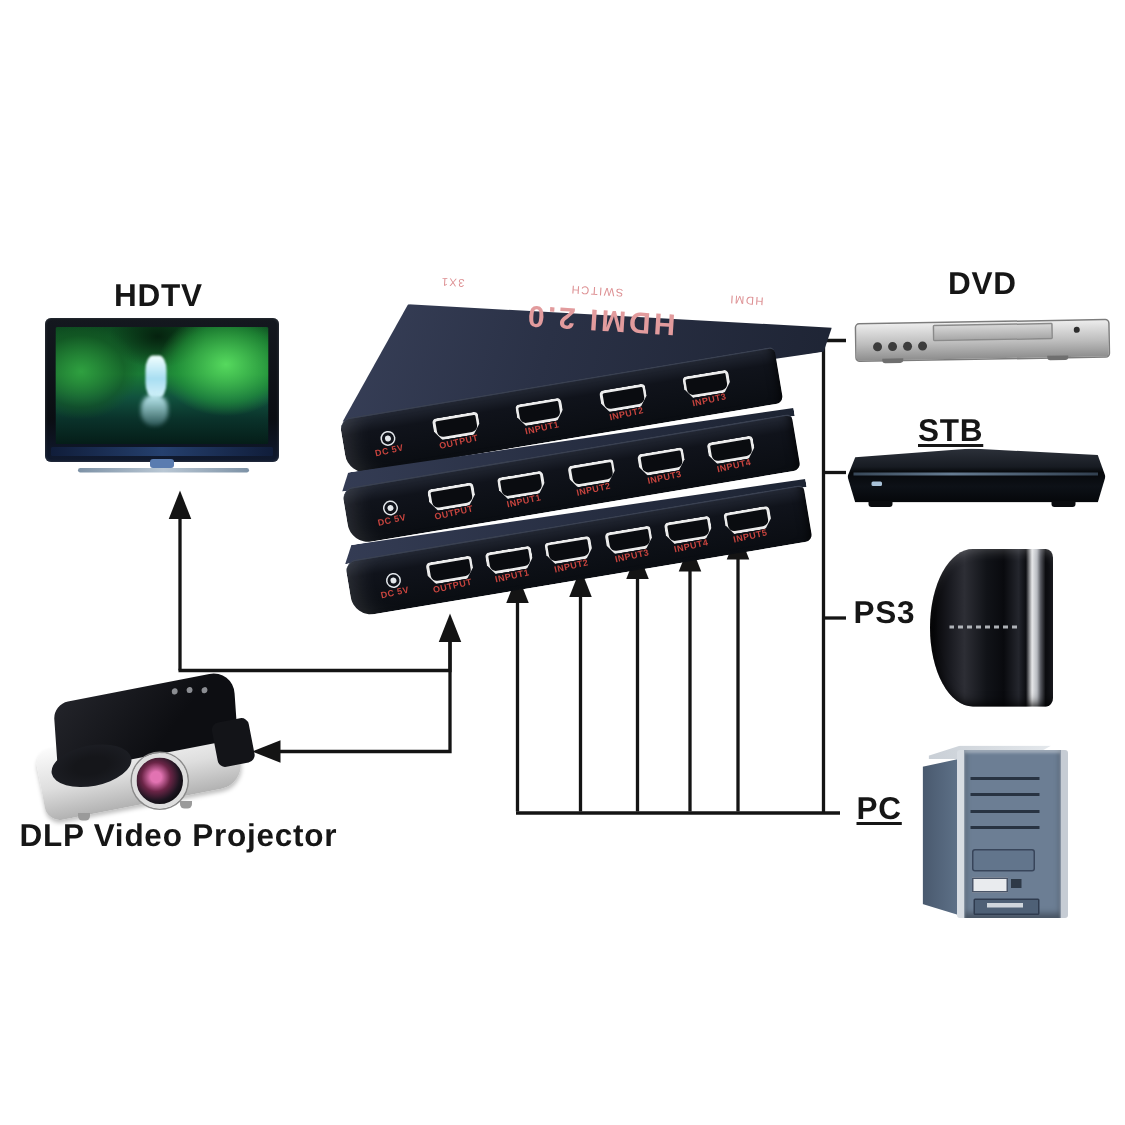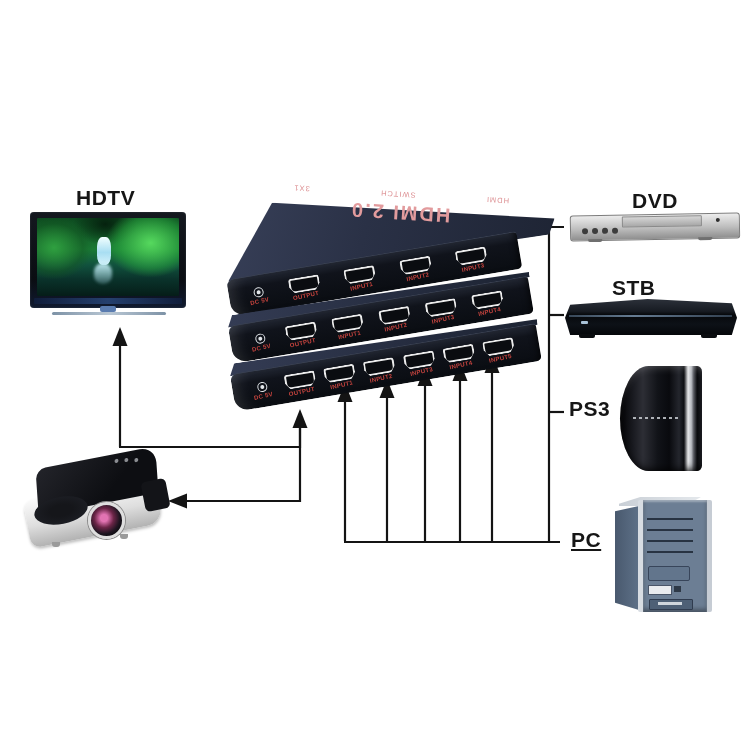--- a/index.html
+++ b/index.html
@@ -5,22 +5,22 @@
   html,body{margin:0;padding:0;}
   body{font-family:"Liberation Sans",sans-serif;}
   #canvas{position:relative;width:750px;height:750px;background:#ffffff;overflow:hidden;}
 
   
   #wires{position:absolute;left:0;top:0;z-index:1;}
 
   
   .lbl{position:absolute;font-weight:bold;color:#161616;font-size:21px;letter-spacing:.5px;z-index:3;}
   #lbl-hdtv{left:76px;top:186px;}
-  #lbl-dvd{left:632px;top:189px;}
-  #lbl-stb{left:612px;top:276px;}
+  #lbl-dvd{left:632px;top:178px;}
+  #lbl-stb{left:612px;top:276px;text-decoration:underline;}
   #lbl-ps3{left:569px;top:397px;}
   #lbl-pc{left:571px;top:528px;text-decoration:underline;}
   #lbl-proj{left:13px;top:546px;}
 
   
   #hdtv{position:absolute;left:30px;top:212px;width:158px;height:106px;z-index:2;}
   .tv-bezel{position:absolute;left:0;top:0;width:156px;height:96px;background:linear-gradient(180deg,#14181f,#0a0d12 70%,#101a30);border-radius:4px;box-shadow:inset 0 0 2px #3a4048;}
   .tv-screen{position:absolute;left:7px;top:6px;width:142px;height:78px;border-radius:1px;overflow:hidden;
     background:
       radial-gradient(ellipse 55px 42px at 80% 32%,#56d95e,rgba(40,165,62,.55) 60%,transparent 82%),
@@ -129,20 +129,21 @@
       <polygon points="460,362 452.5,381 467.5,381"></polygon>
       <polygon points="492,354 484.5,373 499.5,373"></polygon>
     </g>
   </svg>
 
   <div class="lbl" id="lbl-hdtv">HDTV</div>
   <div class="lbl" id="lbl-dvd">DVD</div>
   <div class="lbl" id="lbl-stb">STB</div>
   <div class="lbl" id="lbl-ps3">PS3</div>
   <div class="lbl" id="lbl-pc">PC</div>
+  <div class="lbl" id="lbl-proj">DLP Video Projector</div>
 
   <div id="hdtv">
     <div class="tv-bezel">
       <div class="tv-screen">
         <div class="falls"></div>
         <div class="falls-pool"></div>
       </div>
       <div class="tv-chin"></div>
     </div>
     <div class="tv-stand-neck"></div>

